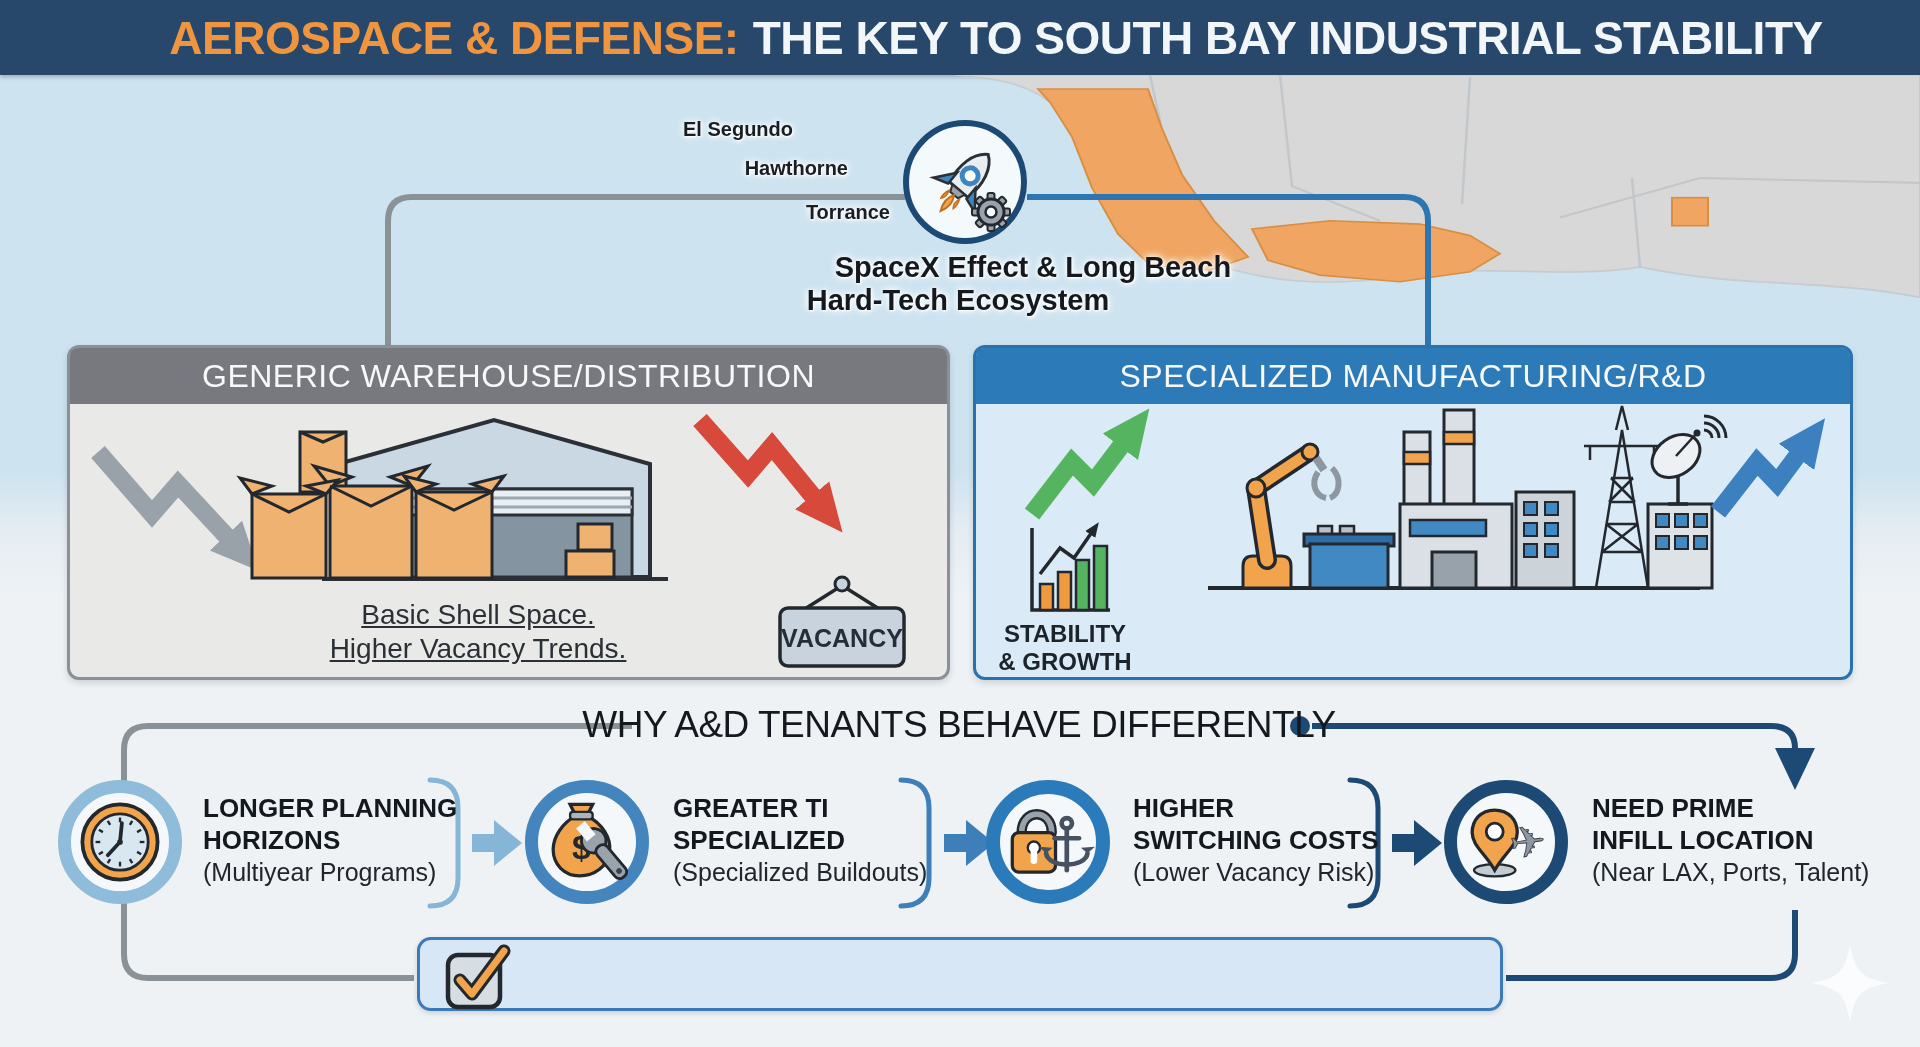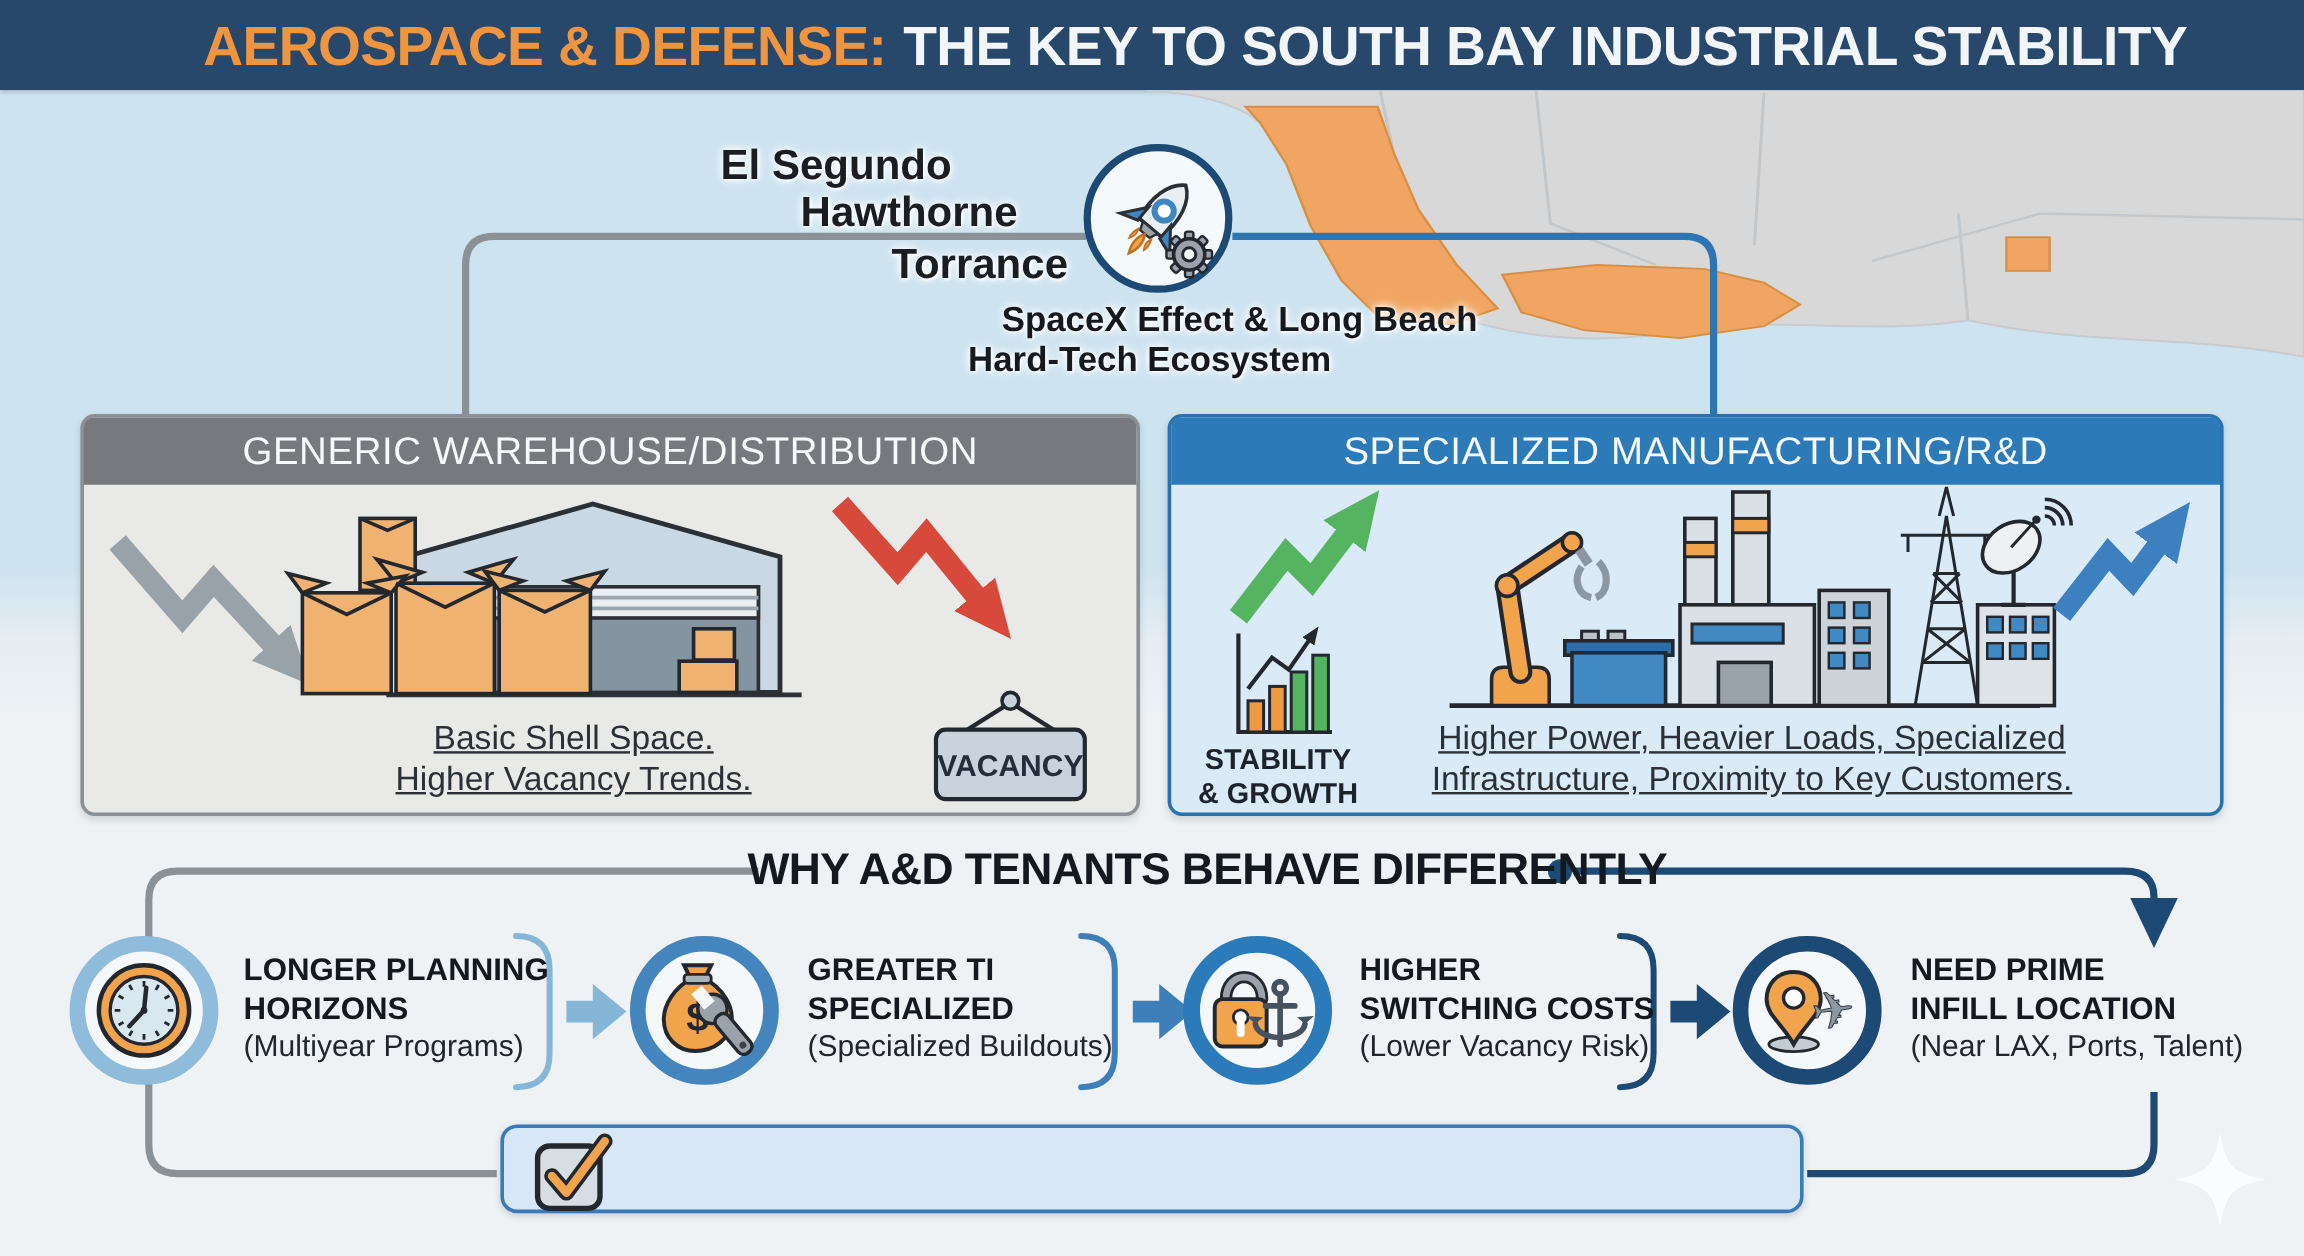--- a/index.html
+++ b/index.html
@@ -8,36 +8,36 @@
     font-family:"Liberation Sans","DejaVu Sans",sans-serif;
     background:linear-gradient(180deg,#cde3f0 0px,#cde3f0 470px,#e6edf2 535px,#eef2f5 600px,#eef2f5 100%);
   }
   .abs{position:absolute;}
   
   .header-bar{left:0;top:0;width:1920px;height:75px;background:#27476b;display:flex;align-items:center;justify-content:center;box-shadow:0 2px 4px rgba(0,0,0,.25);padding-left:36px;}
   .header-title{font-size:46px;font-weight:700;letter-spacing:-0.5px;white-space:nowrap;}
   .header-title .hl{color:#f0953f;}
   .header-title .rest{color:#f3f6f9;margin-left:14px;}
   
-  .map-label{font-size:35px;font-weight:700;color:#1a1d21;white-space:nowrap;
+  .map-label{font-size:20px;font-weight:700;color:#1a1d21;white-space:nowrap;
     text-shadow:0 0 6px #fff,0 0 10px #fff,1px 1px 2px #fff;}
   .map-caption{font-size:29px;font-weight:700;color:#15181c;white-space:nowrap;transform:translateX(-50%);
     text-shadow:0 0 6px #fff,0 0 10px #fff,1px 1px 2px #fff;}
   
   .panel{border:3px solid;border-radius:12px;box-sizing:border-box;}
   .panel-left{left:67px;top:345px;width:883px;height:335px;border-color:#8a9096;background:#e9e9e7;box-shadow:0 3px 6px rgba(60,70,80,.18);}
   .panel-right{left:973px;top:345px;width:880px;height:335px;border-color:#2a72ad;background:#daeaf6;box-shadow:0 3px 6px rgba(60,70,80,.18);}
   .panel-header{position:absolute;left:0;top:0;right:0;height:56px;border-radius:8px 8px 0 0;display:flex;align-items:center;justify-content:center;}
   .panel-header.gray{background:#77797e;}
   .panel-header.blue{background:#2d7ab8;}
   .panel-title{color:#f6f8f9;font-size:32px;font-weight:400;letter-spacing:.5px;white-space:nowrap;}
   .panel-caption{font-size:28px;line-height:34px;color:#2b3036;text-align:center;text-decoration:underline;}
   .stability-label{font-size:24px;line-height:28px;font-weight:700;color:#1c232b;text-align:center;}
   
-  .why-title{top:704px;left:959px;transform:translateX(-50%);font-size:37px;font-weight:700;letter-spacing:-.5px;color:#14191f;white-space:nowrap;margin-left:47px;}
+  .why-title{top:704px;left:959px;transform:translateX(-50%);font-size:37px;font-weight:400;letter-spacing:-.5px;color:#14191f;white-space:nowrap;}
   .item-circle{width:124px;height:124px;border-radius:50%;box-sizing:border-box;background:#f4f8fb;display:flex;align-items:center;justify-content:center;}
   .ring1{border:13px solid #8fbcda;}
   .ring2{border:13px solid #4485bd;}
   .ring3{border:14px solid #2b7ab9;}
   .ring4{border:13px solid #1d4a74;}
   .item-text{top:792px;width:330px;}
   .item-text .t{font-size:26px;line-height:32px;font-weight:700;color:#14191f;white-space:nowrap;}
   .item-text .s{font-size:25px;line-height:32px;color:#20262c;white-space:nowrap;}
   
   .owner-box{left:417px;top:937px;width:1086px;height:74px;background:#d8e7f5;border:3px solid #3a7ab8;border-radius:14px;box-sizing:border-box;box-shadow:0 2px 5px rgba(60,70,80,.2);}
@@ -251,24 +251,20 @@
           <circle cx="1697" cy="433" r="3.5" fill="#23282e"></circle>
         <path d="M 1704,430 a 8 8 0 0 1 8,8 M 1704,423 a 15 15 0 0 1 15,15 M 1704,416 a 22 22 0 0 1 22,22" stroke="#23282e" stroke-width="3" fill="none"></path>
       </g>
     </g>
     <polyline points="1718,512 1757,462 1777,483 1800,452" fill="none" stroke="#3c80bf" stroke-width="18" marker-end="url(#mBlueR)"></polyline>
   </svg>
   <div class="abs stability-label" style="left:990px;top:620px;width:150px;">
     <div>STABILITY</div>
     <div>&amp; GROWTH</div>
   </div>
-  <div class="abs panel-caption" style="left:1160px;top:598px;width:600px;">
-    <div>Higher Power, Heavier Loads, Specialized</div>
-    <div>Infrastructure, Proximity to Key Customers.</div>
-  </div>
 
   <div class="abs why-title">WHY A&amp;D TENANTS BEHAVE DIFFERENTLY</div>
 
   <div class="abs item-circle ring1" style="left:58px;top:780px;">
     <svg width="94" height="94" viewBox="-50 -50 100 100">
       <circle r="40" fill="#f2a44c" stroke="#23282e" stroke-width="4"></circle>
       <circle r="30" fill="#d9e7f1" stroke="#23282e" stroke-width="3"></circle>
       <g stroke="#23282e" stroke-width="2.5">
         <line y1="-26" y2="-21"></line>
           <line y1="-26" y2="-21" transform="rotate(30)"></line>

